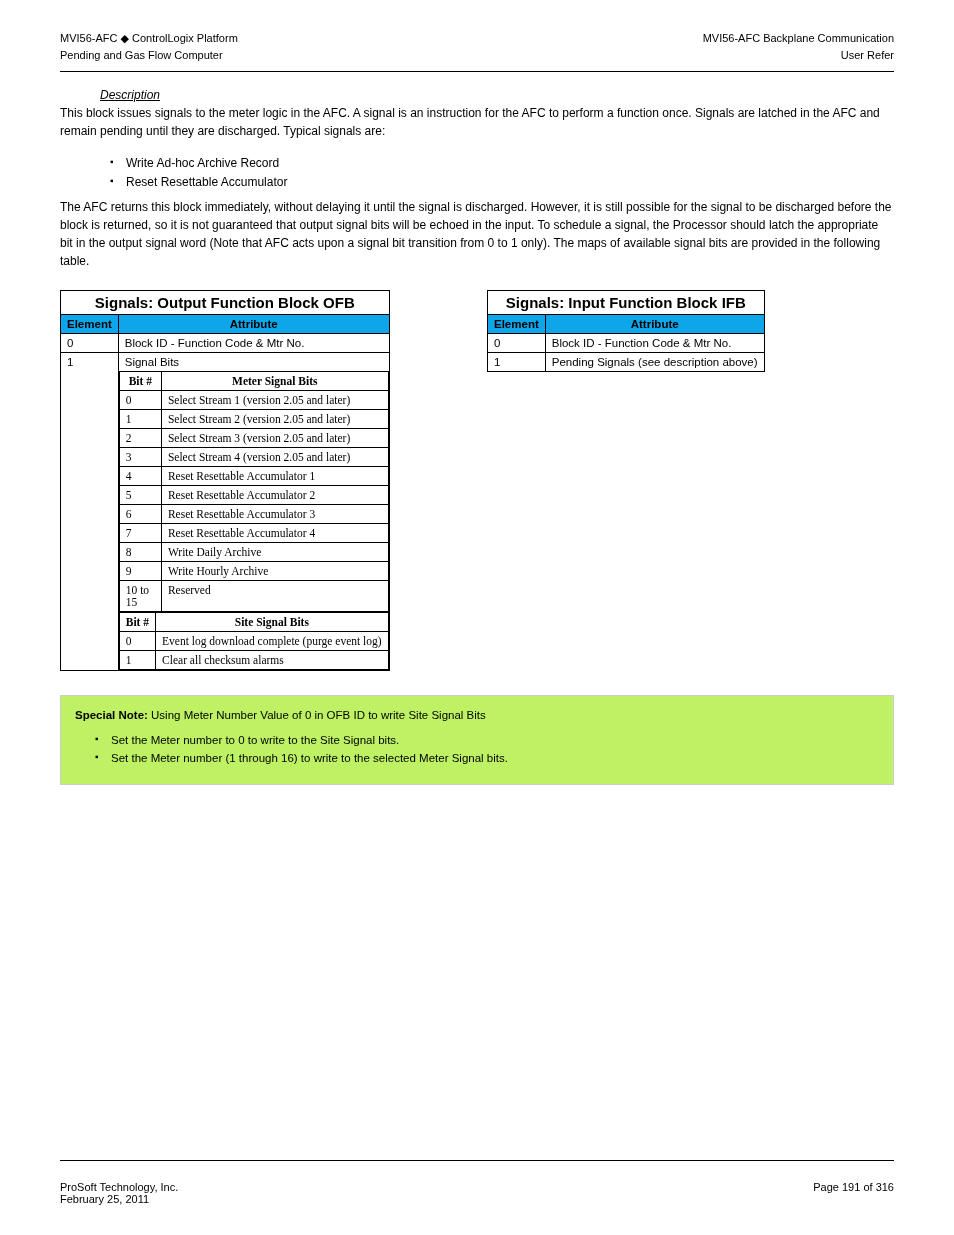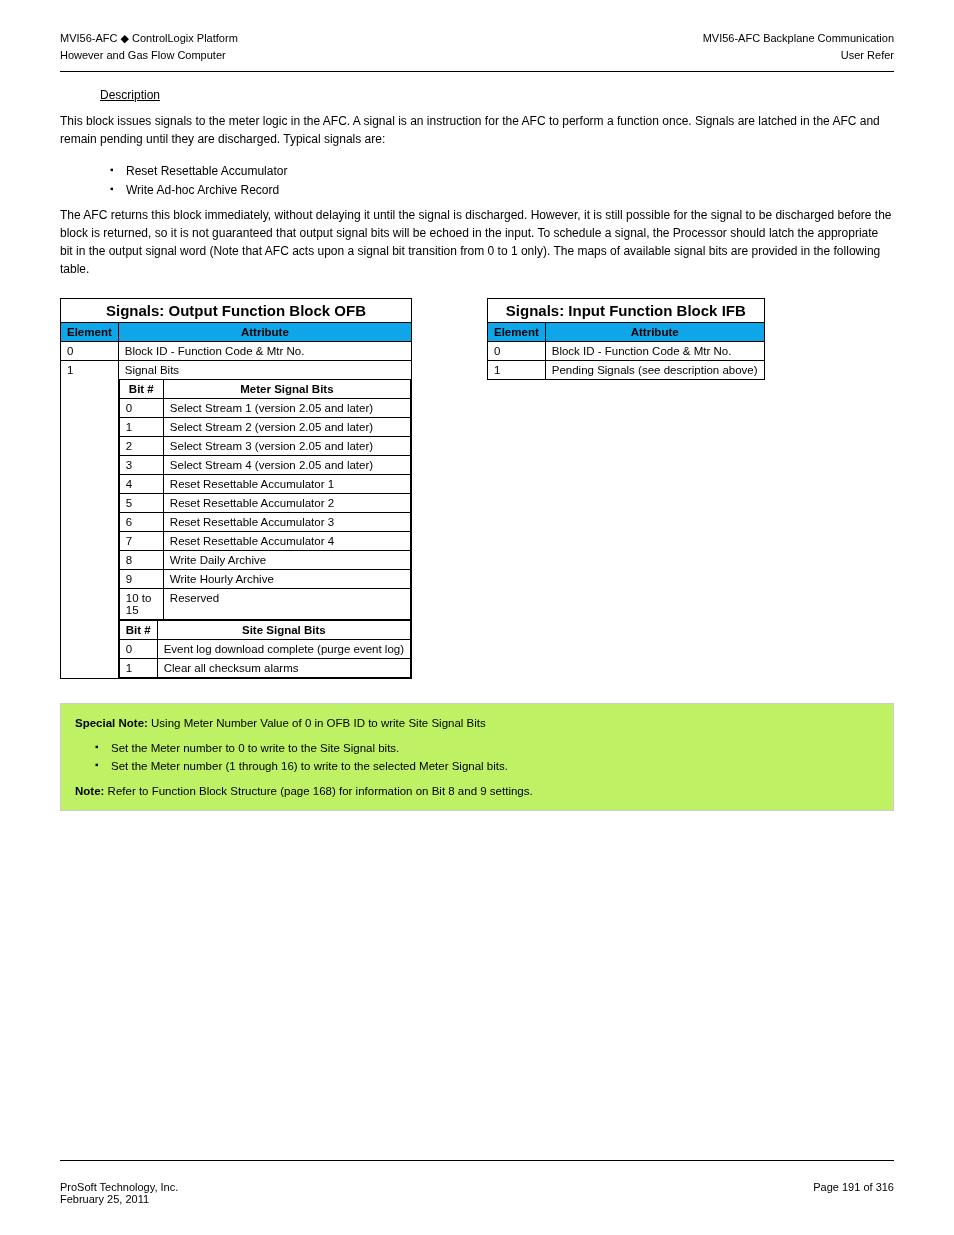--- a/index.html
+++ b/index.html
@@ -30,21 +30,22 @@
     .header-right {
       text-align: right;
     }
     .header-divider {
       border: none;
       border-top: 1px solid #000;
       margin-bottom: 16px;
     }
     .description-title {
       text-decoration: underline;
-      margin-bottom: 10px;
+      font-style: italic;
+      margin-bottom: 2px;
       margin-left: 40px;
     }
     .body-text {
       line-height: 1.5;
       margin-bottom: 8px;
     }
     .bullet-list {
       list-style: none;
       margin: 6px 0 6px 50px;
     }
@@ -84,20 +85,21 @@
       background: #0ea5e9;
     }
     .table-title {
       font-weight: bold;
       font-size: 15px;
     }
     .sub-table {
       border-collapse: collapse;
       width: 100%;
       font-size: 11.5px;
+      font-family: Liberation Serif, serif;
     }
     .sub-table th, .sub-table td {
       border: 1px solid #000;
       padding: 3px 6px;
       vertical-align: top;
     }
     .sub-table thead th {
       font-weight: bold;
     }
     .special-note-box {
@@ -121,36 +123,36 @@
     }
   </style>
 </head>
 <body>
 
 <div class="page">
 
   <div class="header">
     <div class="header-left">
       <div>MVI56-AFC ◆ ControlLogix Platform</div>
-      <div>However and Gas Flow Computer</div>
+      <div>Pending and Gas Flow Computer</div>
     </div>
     <div class="header-right">
       <div>MVI56-AFC Backplane Communication</div>
       <div>User Refer</div>
     </div>
   </div>
   <hr class="header-divider">
 
   <div class="description-title">Description</div>
 
   <p class="body-text">This block issues signals to the meter logic in the AFC. A signal is an instruction for the AFC to perform a function once. Signals are latched in the AFC and remain pending until they are discharged. Typical signals are:</p>
 
   <ul class="bullet-list">
+    <li>Write Ad-hoc Archive Record</li>
     <li>Reset Resettable Accumulator</li>
-    <li>Write Ad-hoc Archive Record</li>
   </ul>
 
   <p class="body-text">The AFC returns this block immediately, without delaying it until the signal is discharged. However, it is still possible for the signal to be discharged before the block is returned, so it is not guaranteed that output signal bits will be echoed in the input. To schedule a signal, the Processor should latch the appropriate bit in the output signal word (Note that AFC acts upon a signal bit transition from 0 to 1 only). The maps of available signal bits are provided in the following table.</p>
 
   <div class="tables-container">
 
     <div style="flex:1;">
       <table class="signal-table">
         <thead>
           <tr>
@@ -277,23 +279,20 @@
   </div>
 
   <div class="special-note-box">
     <div>
       <span style="font-weight:bold;">Special Note:</span><span> Using Meter Number Value of 0 in OFB ID to write Site Signal Bits</span>
     </div>
     <ul class="bullet-list" style="margin-left:20px;">
       <li>Set the Meter number to 0 to write to the Site Signal bits.</li>
       <li>Set the Meter number (1 through 16) to write to the selected Meter Signal bits.</li>
     </ul>
-    <div>
-      <span style="font-weight:bold;">Note:</span><span> Refer to Function Block Structure (page 168) for information on Bit 8 and 9 settings.</span>
-    </div>
   </div>
 
   <div class="footer">
     <div class="footer-left">
       <div>ProSoft Technology, Inc.</div>
       <div>February 25, 2011</div>
     </div>
     <div>Page 191 of 316</div>
   </div>
 

